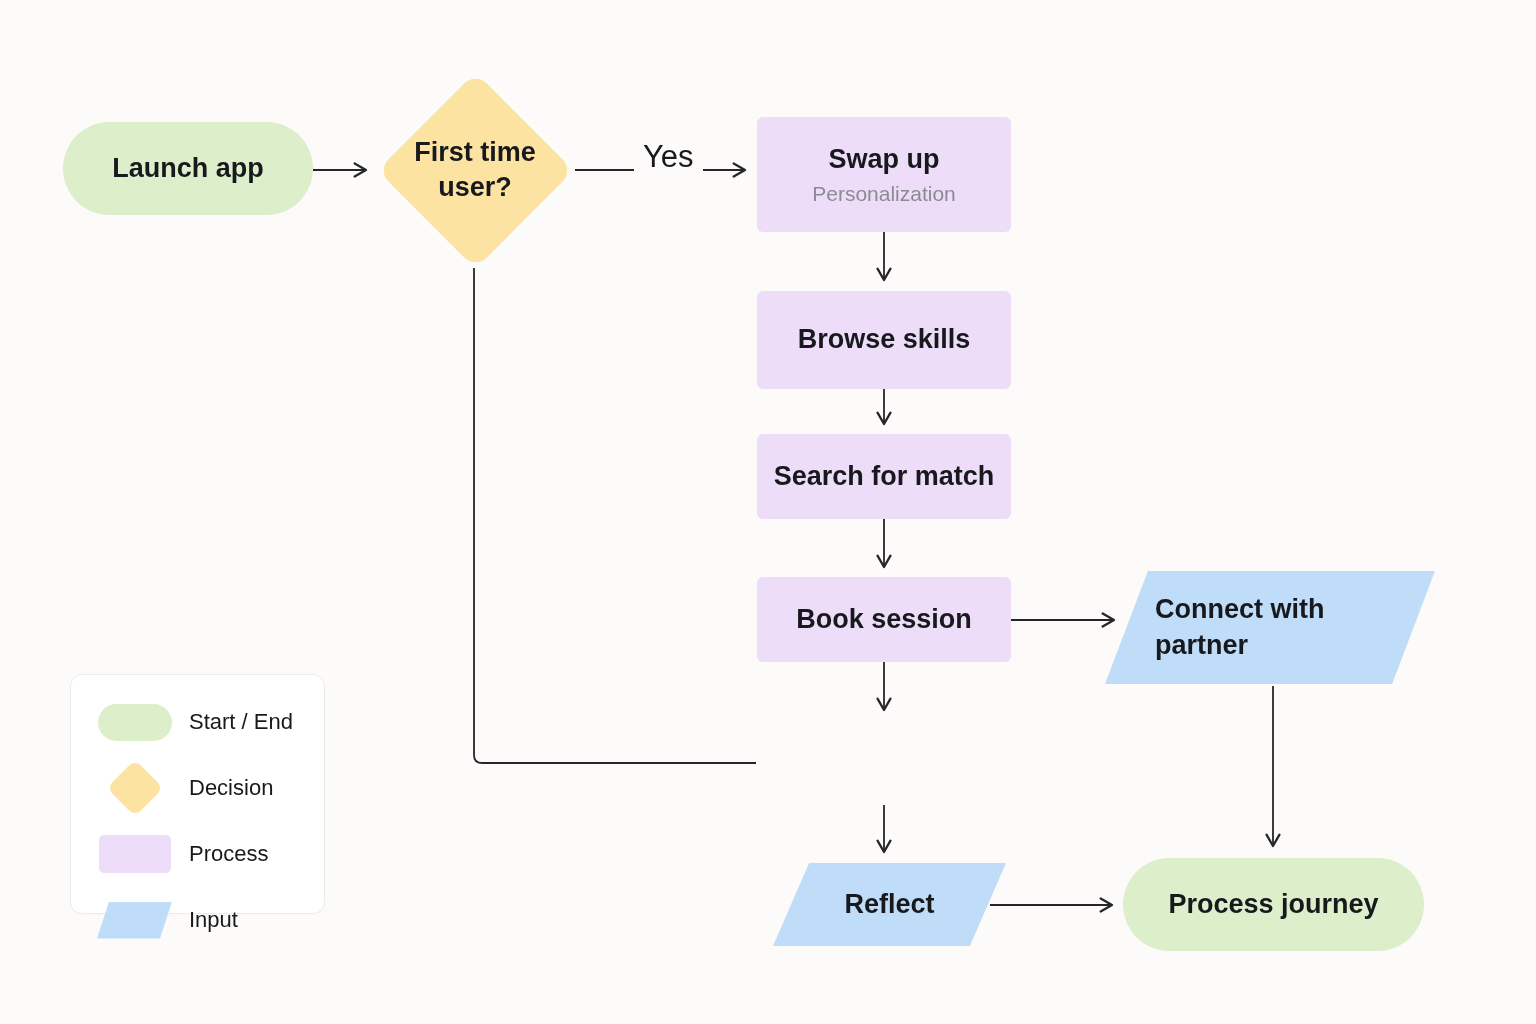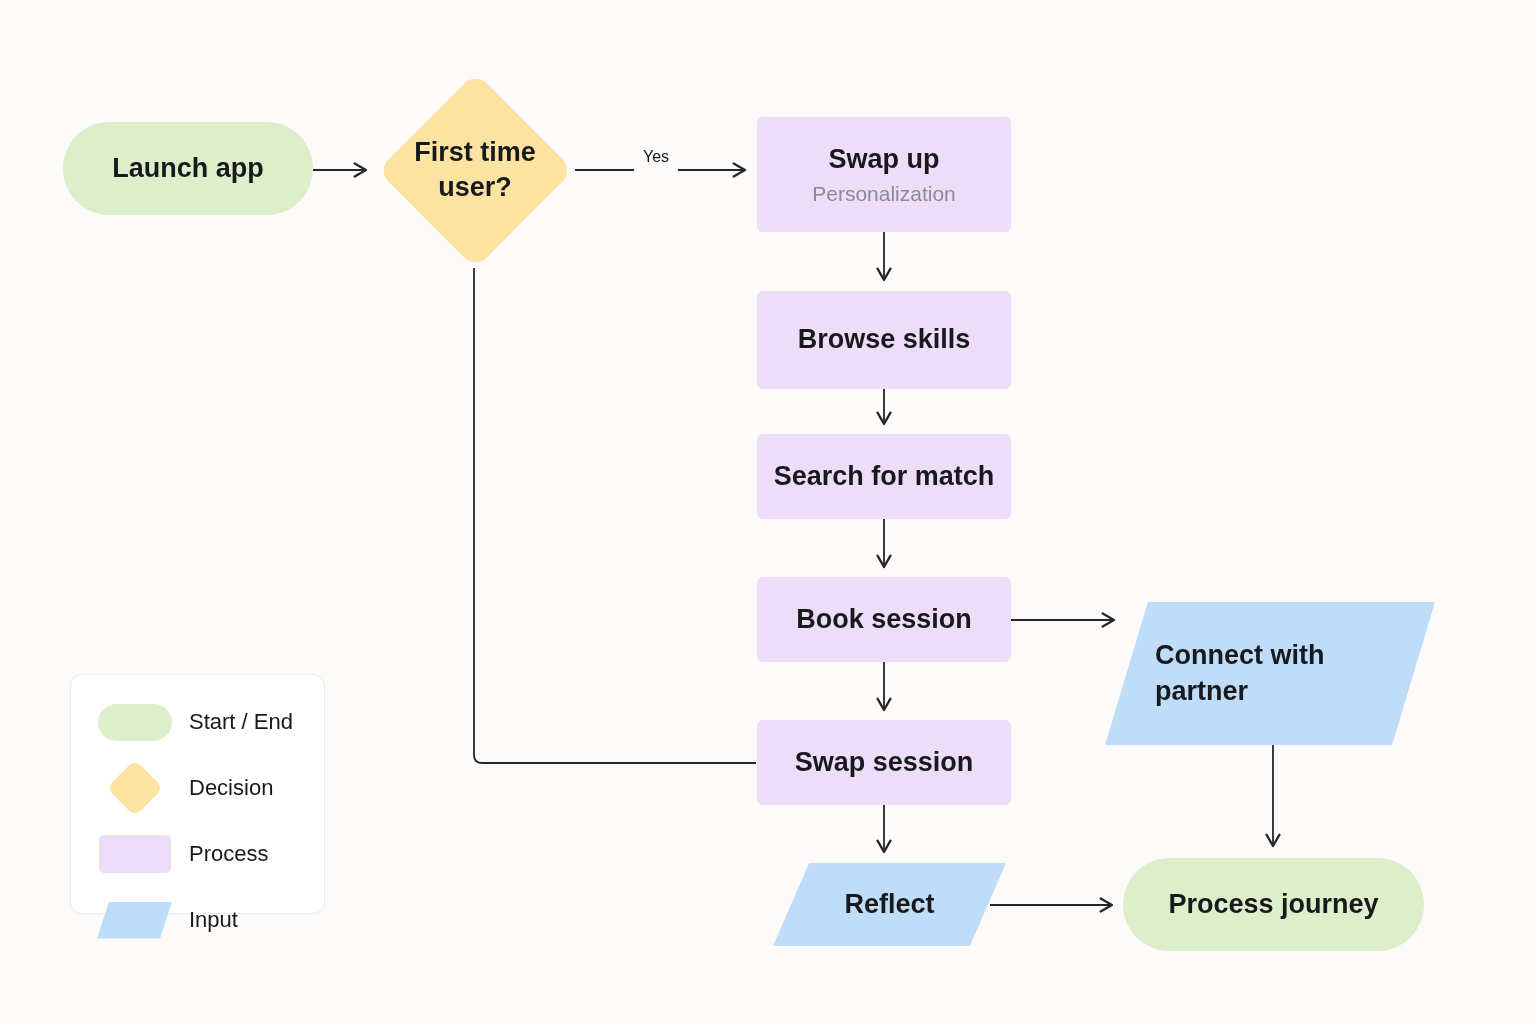--- a/index.html
+++ b/index.html
@@ -13,21 +13,21 @@
   svg.connectors{position:absolute;left:0;top:0;z-index:1;}
   .node{position:absolute;z-index:2;display:flex;flex-direction:column;align-items:center;justify-content:center;
         text-align:left;font-size:27px;font-weight:600;line-height:1.3;}
   .pill{background:var(--start-end-fill);border-radius:999px;}
   .rect{background:var(--process-fill);border-radius:6px;}
   .para{background:var(--input-fill);}
   .diamond-shape{position:absolute;z-index:2;background:var(--decision-fill);transform:rotate(45deg);border-radius:16px;}
   .diamond-label{position:absolute;z-index:3;display:flex;align-items:center;justify-content:center;text-align:center;
         font-size:27px;font-weight:600;line-height:1.3;}
   .subtitle{font-size:21px;font-weight:400;color:var(--muted-text);margin-top:3px;}
-  .edge-label{position:absolute;z-index:3;font-size:16px;font-weight:400;background:var(--page-bg);
+  .edge-label{position:absolute;z-index:3;font-size:31px;font-weight:400;background:var(--page-bg);
         padding:0 9px;line-height:30px;}
   .legend{position:absolute;left:70px;top:674px;width:255px;height:240px;z-index:2;background:var(--legend-bg);
         border:1px solid var(--legend-border);border-radius:12px;box-sizing:border-box;padding:14px 0 0 26px;
         box-shadow:0 1px 2px rgba(0,0,0,0.02);}
   .legend-row{display:flex;align-items:center;height:66px;}
   .legend-shape-cell{width:75px;display:flex;align-items:center;justify-content:center;flex:0 0 75px;}
   .legend-label{font-size:22px;font-weight:400;margin-left:17px;color:var(--text-color);}
   .lg-pill{width:74px;height:37px;border-radius:999px;background:var(--start-end-fill);}
   .lg-diamond{width:40px;height:40px;transform:rotate(45deg);border-radius:8px;background:var(--decision-fill);}
   .lg-rect{width:72px;height:38px;border-radius:5px;background:var(--process-fill);}
@@ -78,27 +78,24 @@
   </div>
 
   <div class="node rect" style="left:757px;top:434px;width:254px;height:85px;">
     <span>Search for match</span>
   </div>
 
   <div class="node rect" style="left:757px;top:577px;width:254px;height:85px;">
     <span>Book session</span>
   </div>
 
-  <div class="node para" style="left:1105px;top:602px;width:330px;height:143px;clip-path:polygon(13% 0,100% 0,87% 100%,0 100%);">
+  <div class="node para" style="left:1105px;top:571px;width:330px;height:113px;clip-path:polygon(13% 0,100% 0,87% 100%,0 100%);">
     <span style="width:230px;">Connect with partner</span>
   </div>
 
-  <div class="node rect" style="left:757px;top:720px;width:254px;height:85px;">
-    <span>Swap session</span>
-  </div>
 
   <div class="node para" style="left:773px;top:863px;width:233px;height:83px;clip-path:polygon(15.5% 0,100% 0,84.5% 100%,0 100%);">
     <span>Reflect</span>
   </div>
 
   <div class="node pill" style="left:1123px;top:858px;width:301px;height:93px;">
     <span>Process journey</span>
   </div>
 
   <div class="legend">

